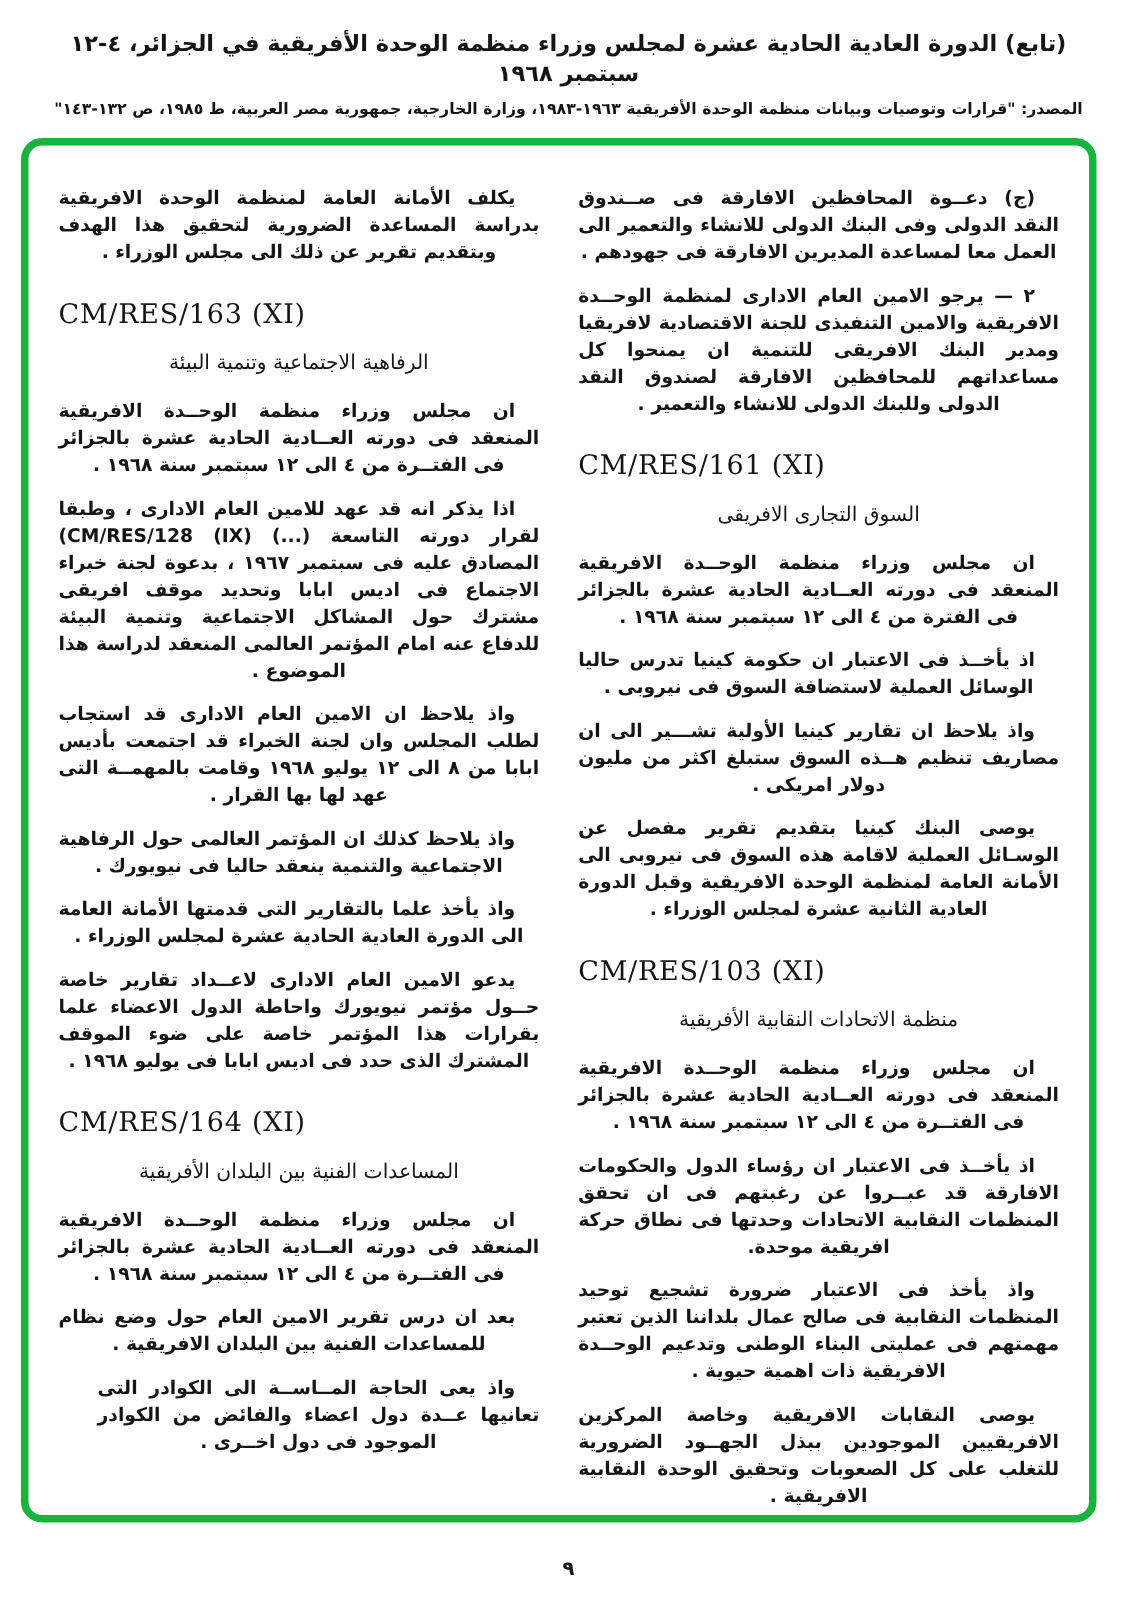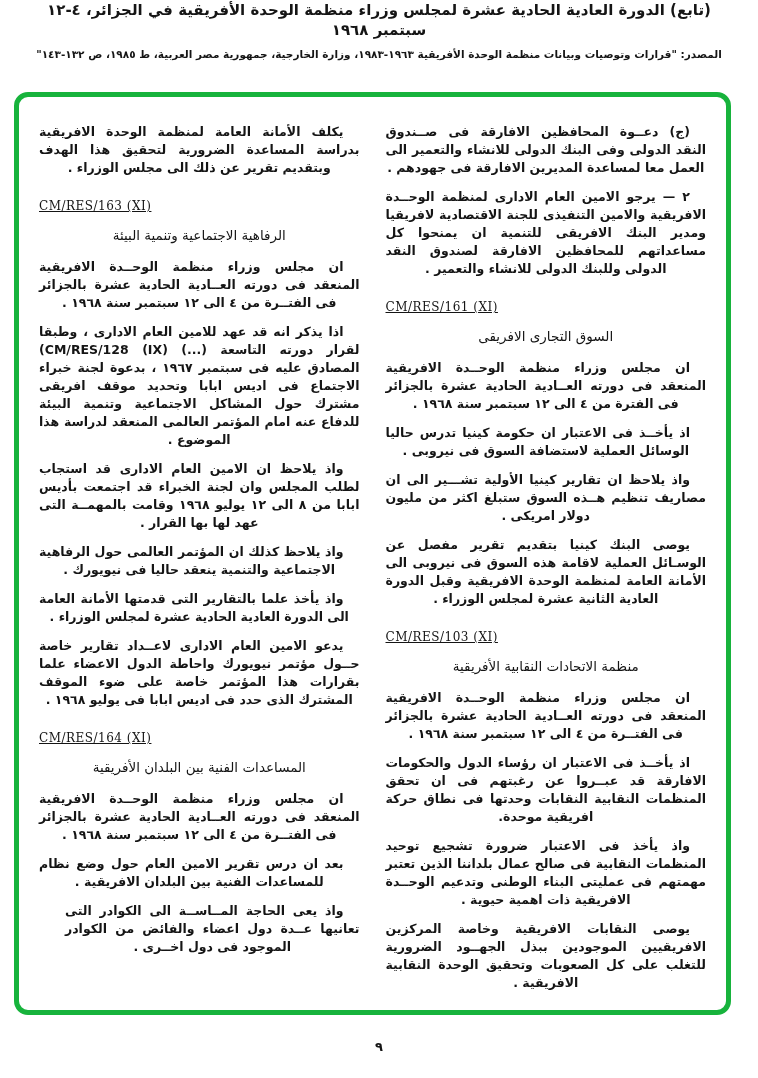--- a/index.html
+++ b/index.html
@@ -8,21 +8,21 @@
     background: #ffffff;
     font-family: "DejaVu Sans", sans-serif;
     color: #151515;
   }
   .page {
     position: relative;
     width: 758px; height: 1078px;
     overflow: hidden;
     background: #ffffff;
   }
-  .header { text-align: center; direction: rtl; }
+  .header { padding-top: 19px; text-align: center; direction: rtl; }
   .title {
     font-size: 15px; font-weight: bold;
     padding: 0 26px; line-height: 1.35;
   }
   .source {
     margin-top: 7px; font-size: 10.5px; font-weight: bold;
     padding: 0 18px; white-space: nowrap;
   }
   .green-box {
     position: absolute; left: 14px; top: 92px;
@@ -40,23 +40,22 @@
     font-size: 12.5px; line-height: 1.44;
     text-align: justify; text-align-last: center;
     text-indent: 16px;
     margin: 0 0 11px 0;
     font-weight: bold;
   }
   .para.bold { font-weight: bold; margin-left: 26px; }
   .res-code {
     font-family: "DejaVu Serif", serif;
     direction: ltr; text-align: left;
-    font-size: 12px; letter-spacing: 0.5px;
+    font-size: 18px; letter-spacing: 0.5px;
     margin: 22px 0 14px 0;
-    text-decoration: underline;
   }
   .sec-heading {
     font-weight: normal; text-align: center;
     font-size: 13.5px; margin: 0 0 15px 0;
   }
   .page-number {
     position: absolute; bottom: 24px; left: 0;
     width: 100%; text-align: center;
     font-size: 13px; font-weight: bold;
   }
@@ -78,21 +77,21 @@
           <div class="para">٢ — يرجو الامين العام الادارى لمنظمة الوحــدة الافريقية والامين التنفيذى للجنة الاقتصادية لافريقيا ومدير البنك الافريقى للتنمية ان يمنحوا كل مساعداتهم للمحافظين الافارقة لصندوق النقد الدولى وللبنك الدولى للانشاء والتعمير .</div>
           <div class="res-code">CM/RES/161 (XI)</div>
           <div class="sec-heading">السوق التجارى الافريقى</div>
           <div class="para">ان مجلس وزراء منظمة الوحــدة الافريقية المنعقد فى دورته العــادية الحادية عشرة بالجزائر فى الفترة من ٤ الى ١٢ سبتمبر سنة ١٩٦٨ .</div>
           <div class="para">اذ يأخــذ فى الاعتبار ان حكومة كينيا تدرس حاليا الوسائل العملية لاستضافة السوق فى نيروبى .</div>
           <div class="para">واذ يلاحظ ان تقارير كينيا الأولية تشـــير الى ان مصاريف تنظيم هــذه السوق ستبلغ اكثر من مليون دولار امريكى .</div>
           <div class="para">يوصى البنك كينيا بتقديم تقرير مفصل عن الوسـائل العملية لاقامة هذه السوق فى نيروبى الى الأمانة العامة لمنظمة الوحدة الافريقية وقبل الدورة العادية الثانية عشرة لمجلس الوزراء .</div>
           <div class="res-code">CM/RES/103 (XI)</div>
           <div class="sec-heading">منظمة الاتحادات النقابية الأفريقية</div>
           <div class="para">ان مجلس وزراء منظمة الوحــدة الافريقية المنعقد فى دورته العــادية الحادية عشرة بالجزائر فى الفتــرة من ٤ الى ١٢ سبتمبر سنة ١٩٦٨ .</div>
-          <div class="para">اذ يأخــذ فى الاعتبار ان رؤساء الدول والحكومات الافارقة قد عبــروا عن رغبتهم فى ان تحقق المنظمات النقابية النقابات وحدتها فى نطاق حركة افريقية موحدة.</div>
+          <div class="para">اذ يأخــذ فى الاعتبار ان رؤساء الدول والحكومات الافارقة قد عبــروا عن رغبتهم فى ان تحقق المنظمات النقابية الاتحادات وحدتها فى نطاق حركة افريقية موحدة.</div>
           <div class="para">واذ يأخذ فى الاعتبار ضرورة تشجيع توحيد المنظمات النقابية فى صالح عمال بلداننا الذين تعتبر مهمتهم فى عمليتى البناء الوطنى وتدعيم الوحــدة الافريقية ذات اهمية حيوية .</div>
           <div class="para">يوصى النقابات الافريقية وخاصة المركزين الافريقيين الموجودين ببذل الجهــود الضرورية للتغلب على كل الصعوبات وتحقيق الوحدة النقابية الافريقية .</div>
         </div>
       <div class="col" id="col-left">
           <div class="para">يكلف الأمانة العامة لمنظمة الوحدة الافريقية بدراسة المساعدة الضرورية لتحقيق هذا الهدف وبتقديم تقرير عن ذلك الى مجلس الوزراء .</div>
           <div class="res-code">CM/RES/163 (XI)</div>
           <div class="sec-heading">الرفاهية الاجتماعية وتنمية البيئة</div>
           <div class="para">ان مجلس وزراء منظمة الوحــدة الافريقية المنعقد فى دورته العــادية الحادية عشرة بالجزائر فى الفتــرة من ٤ الى ١٢ سبتمبر سنة ١٩٦٨ .</div>
           <div class="para">اذا يذكر انه قد عهد للامين العام الادارى ، وطبقا لقرار دورته التاسعة (...) ⁦(CM/RES/128 (IX)⁩ المصادق عليه فى سبتمبر ١٩٦٧ ، بدعوة لجنة خبراء الاجتماع فى اديس ابابا وتحديد موقف افريقى مشترك حول المشاكل الاجتماعية وتنمية البيئة للدفاع عنه امام المؤتمر العالمى المنعقد لدراسة هذا الموضوع .</div>
           <div class="para">واذ يلاحظ ان الامين العام الادارى قد استجاب لطلب المجلس وان لجنة الخبراء قد اجتمعت بأديس ابابا من ٨ الى ١٢ يوليو ١٩٦٨ وقامت بالمهمــة التى عهد لها بها القرار .</div>

